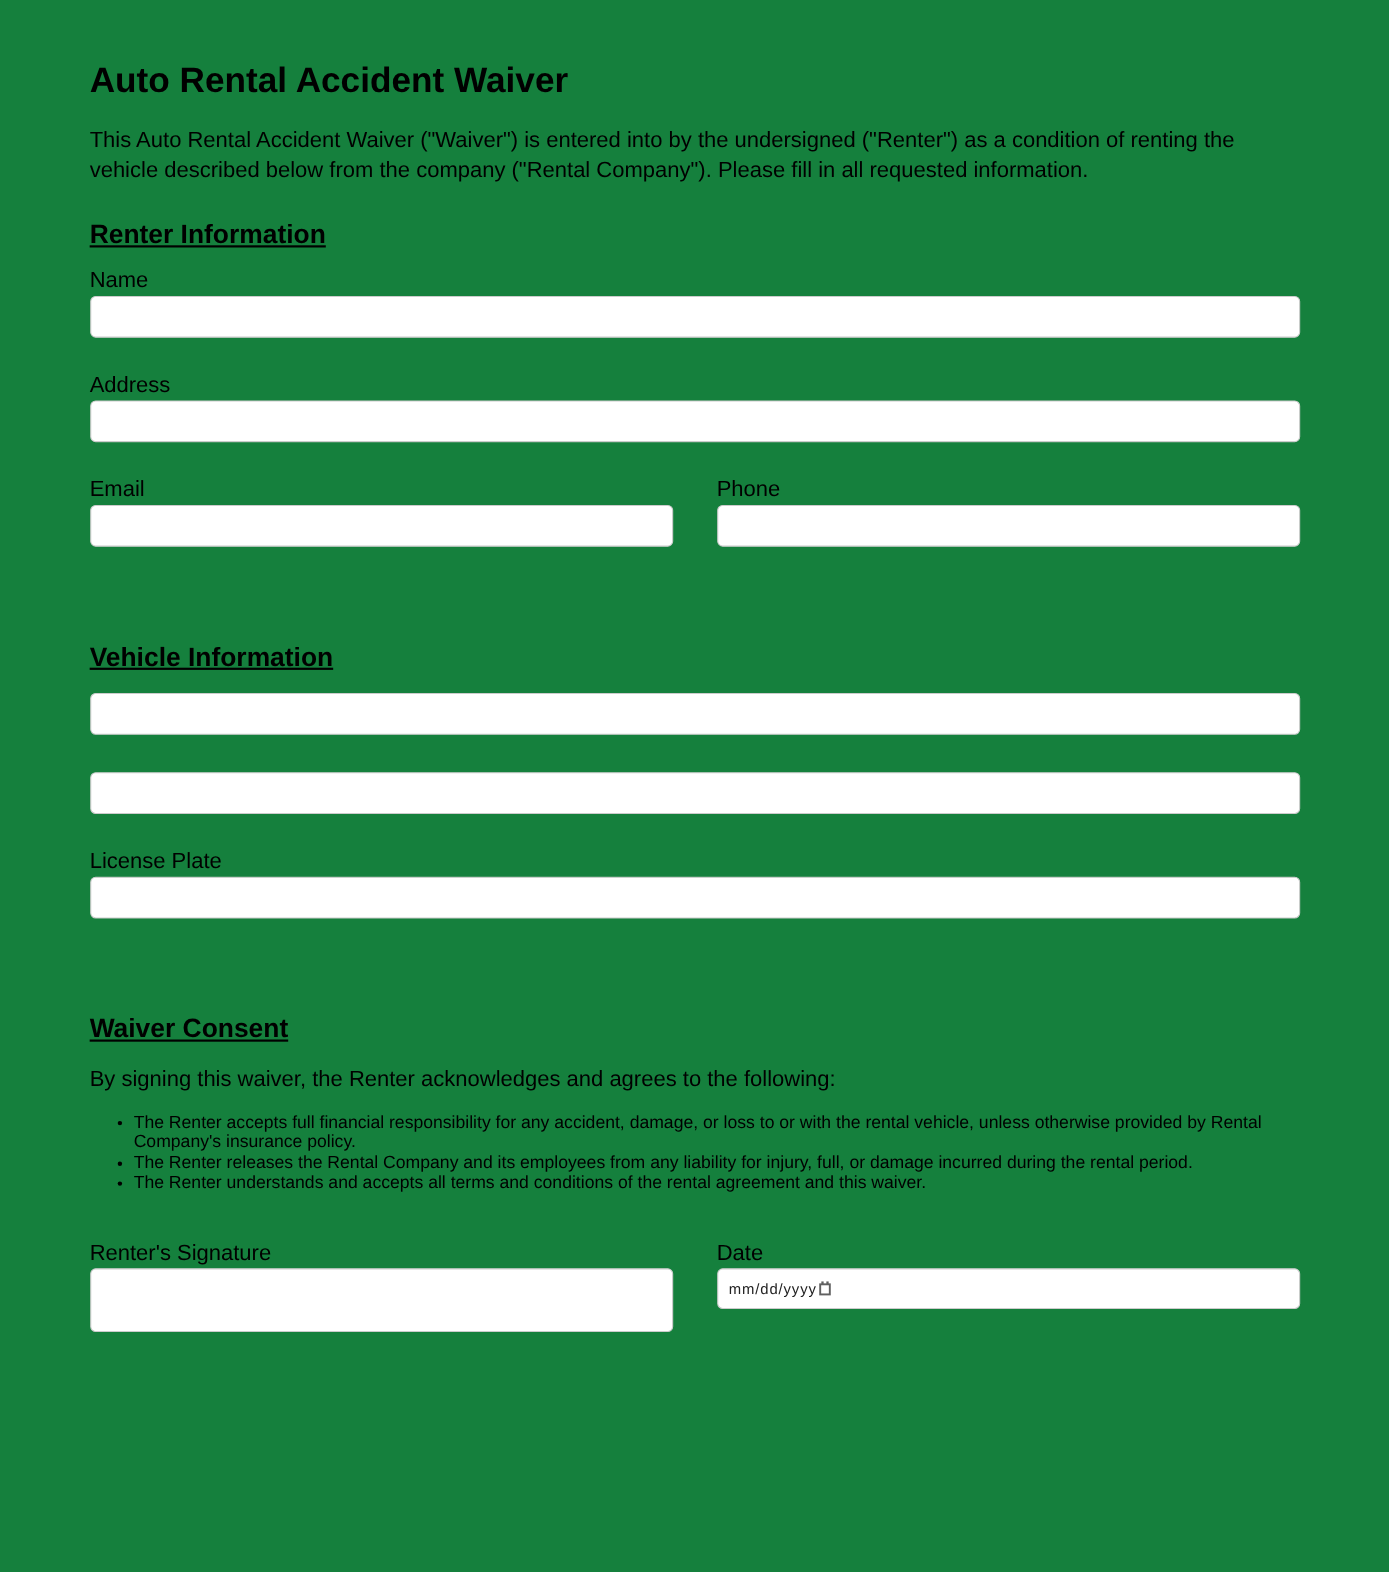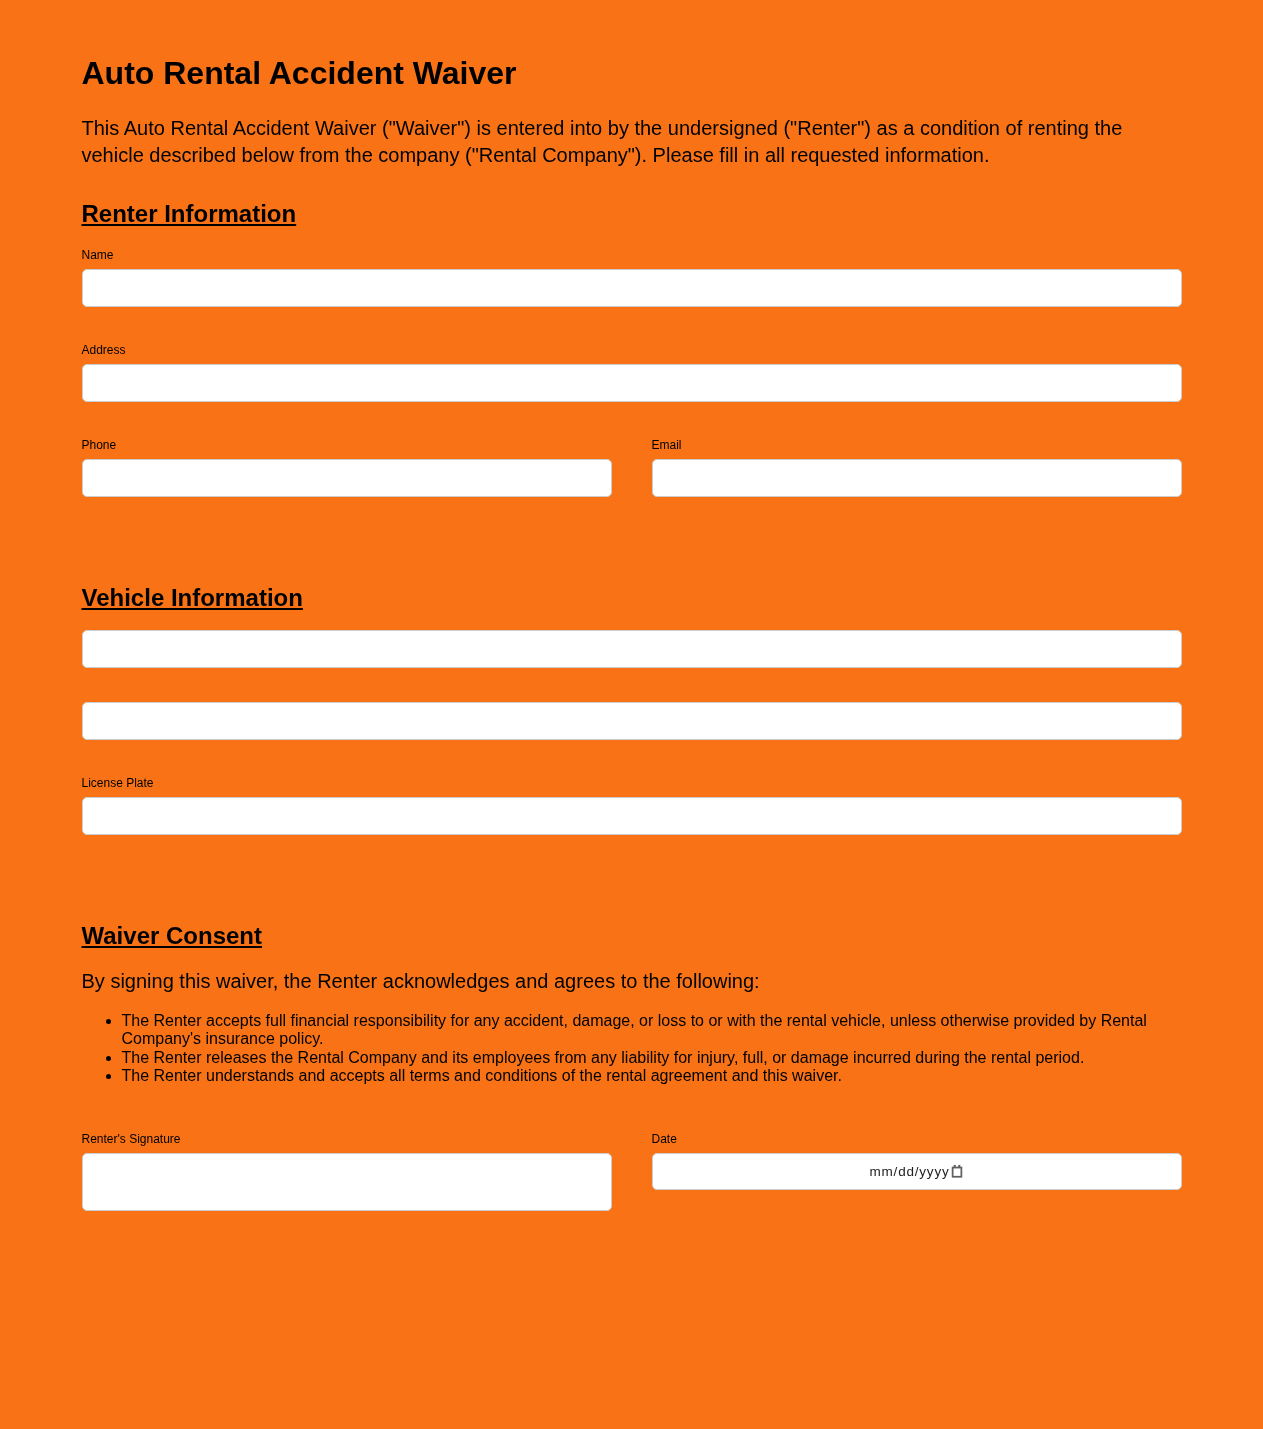--- a/index.html
+++ b/index.html
@@ -4,21 +4,21 @@
 <style>
   html, body { margin: 0; padding: 0; background: #ffffff; }
   body {
     font-family: "Liberation Sans", "DejaVu Sans", sans-serif;
     color: #000000;
     -webkit-font-smoothing: antialiased;
   }
   .viewport {
     width: 1263px;
     height: 1429px;
-    background: #f97316;
+    background: #15803d;
     overflow: hidden;
     margin: 0 auto;
     position: relative;
   }
   .clip {
     height: 1299px;
     overflow: hidden;
   }
   .container {
     width: 1100px;
@@ -40,21 +40,21 @@
     font-size: 24px;
     font-weight: bold;
     line-height: 29px;
     margin: 52px 0 18px 0;
     text-decoration: underline;
   }
   h2.section-heading.first { margin-top: 30px; }
   .field { margin: 0 0 34px 0; }
   .field > label {
     display: block;
-    font-size: 12px;
+    font-size: 20px;
     line-height: 19px;
     margin: 0 0 4px 0;
     color: #000000;
   }
   .text-input {
     display: block;
     width: 100%;
     height: 38px;
     box-sizing: border-box;
     border: 1px solid #cccccc;
@@ -96,21 +96,21 @@
     background: #ffffff;
     resize: none;
     padding: 8px 12px;
     font-family: inherit;
     font-size: 16px;
     outline: none;
   }
   .date-input {
     display: flex;
     align-items: center;
-    justify-content: center;
+    justify-content: flex-start;
     width: 100%;
     height: 37px;
     box-sizing: border-box;
     border: 1px solid #cccccc;
     border-radius: 5px;
     background: #ffffff;
     padding: 0 10px;
     cursor: text;
   }
   .date-text {
@@ -140,25 +140,25 @@
         <input type="text" class="text-input" style="">
       </div>
 
       <div class="field">
         <label>Address</label>
         <input type="text" class="text-input" style="">
       </div>
 
       <div class="row">
         <div class="col field">
+          <label>Email</label>
+          <input type="text" class="text-input" style="">
+        </div>
+        <div class="col field">
           <label>Phone</label>
-          <input type="text" class="text-input" style="">
-        </div>
-        <div class="col field">
-          <label>Email</label>
           <input type="text" class="text-input" style="">
         </div>
       </div>
 
       <h2 class="section-heading">Vehicle Information</h2>
 
       <div class="field">
         <input type="text" class="text-input" style="">
       </div>
 

